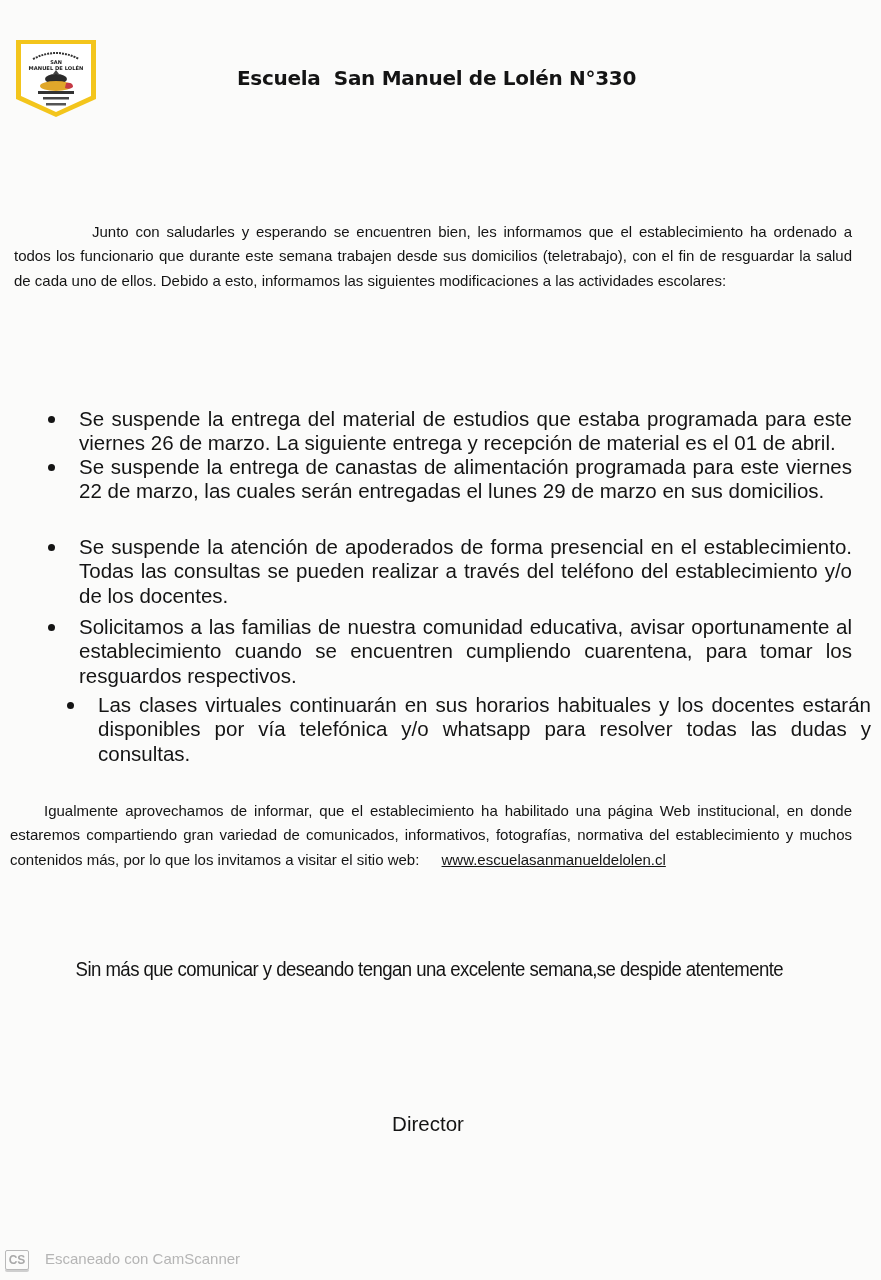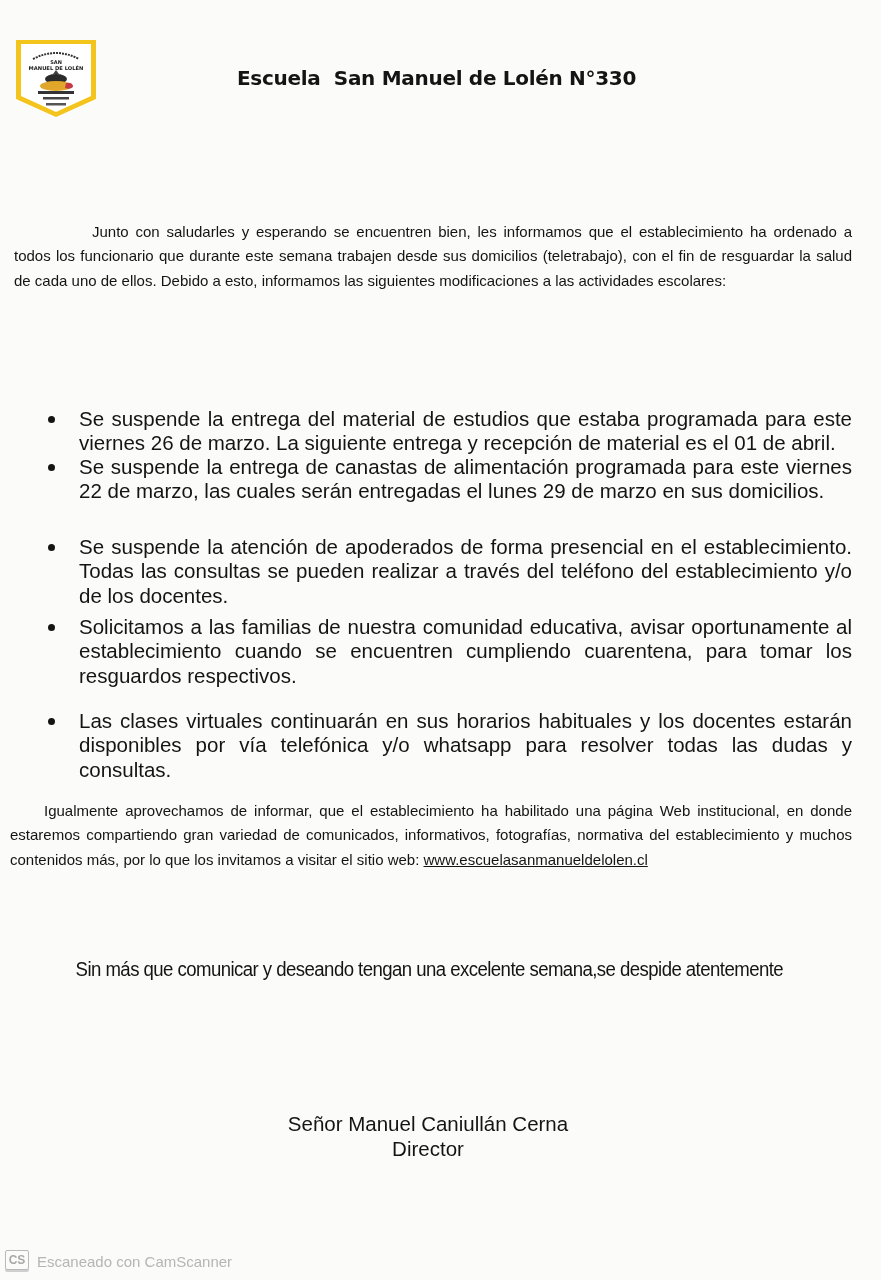--- a/index.html
+++ b/index.html
@@ -38,40 +38,40 @@
     text-align: justify; text-align-last: left;
   }
   .bullet-dot {
     position: absolute; left: -31px; top: 9px;
     width: 7px; height: 7px; border-radius: 50%; background: #141414;
   }
   .b1 { top: 0px; margin-top: 32px; }
   .b2 { top: 80px; }
   .b3 { top: 160px; }
   .b4 { top: 240px; }
-  .b5 { top: 334px; }
+  .b5 { top: 318px; margin-left: 19px; }
 
   .p2 { left: 10px; top: 799px; width: 842px; text-indent: 34px; }
-  .weblink { color: #141414; text-decoration: underline; }
+  .weblink { color: #141414; text-decoration: underline; margin-left: 18px; }
 
   .p3 {
     position: absolute; left: 10px; top: 958px; width: 850px;
     font-size: 20px; line-height: 23px; letter-spacing: -0.6px;
     text-indent: 34px;
   }
   .p3 .c { display: inline-block; transform: scaleX(0.93); transform-origin: left; }
 
   .signature {
     position: absolute; left: 228px; top: 1111px; width: 400px;
     text-align: center; font-size: 20.5px; line-height: 25px;
   }
 
   .watermark {
     position: absolute; left: 5px; top: 1250px;
-    display: flex; align-items: flex-end; gap: 8px;
+    display: flex; align-items: flex-start; gap: 16px;
     color: #b5b5b5; font-size: 15px;
   }
   .cs-badge {
     width: 22px; height: 18px; border: 1.5px solid #b9b9b9; border-radius: 2px;
     font-size: 12px; font-weight: bold; color: #a9a9a9;
     display: flex; align-items: center; justify-content: center;
     box-shadow: 0 2px 0 #cfcfcf;
   }
 </style>
 </head>
@@ -125,21 +125,20 @@
   <div class="para p2">
     <span>Igualmente aprovechamos de informar, que el establecimiento ha habilitado una página Web institucional, en donde estaremos compartiendo gran variedad de comunicados, informativos, fotografías, normativa del establecimiento y muchos contenidos más, por lo que los invitamos a visitar el sitio web:</span>
     <a class="weblink">www.escuelasanmanueldelolen.cl</a>
   </div>
 
   <div class="p3">
     <span class="c">Sin más que comunicar y deseando tengan una excelente semana,se despide atentemente</span>
   </div>
 
   <div class="signature">
-    <div>Señor Manuel Caniullán Cerna</div>
     <div>Director</div>
   </div>
 
   <div class="watermark">
     <span class="cs-badge">CS</span>
     <span>Escaneado con CamScanner</span>
   </div>
 </div>
 
 </body></html>

